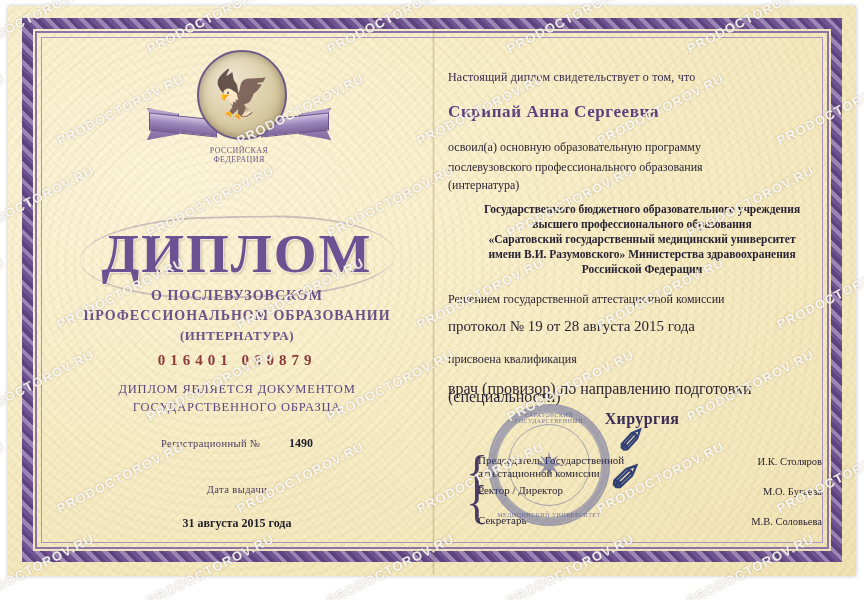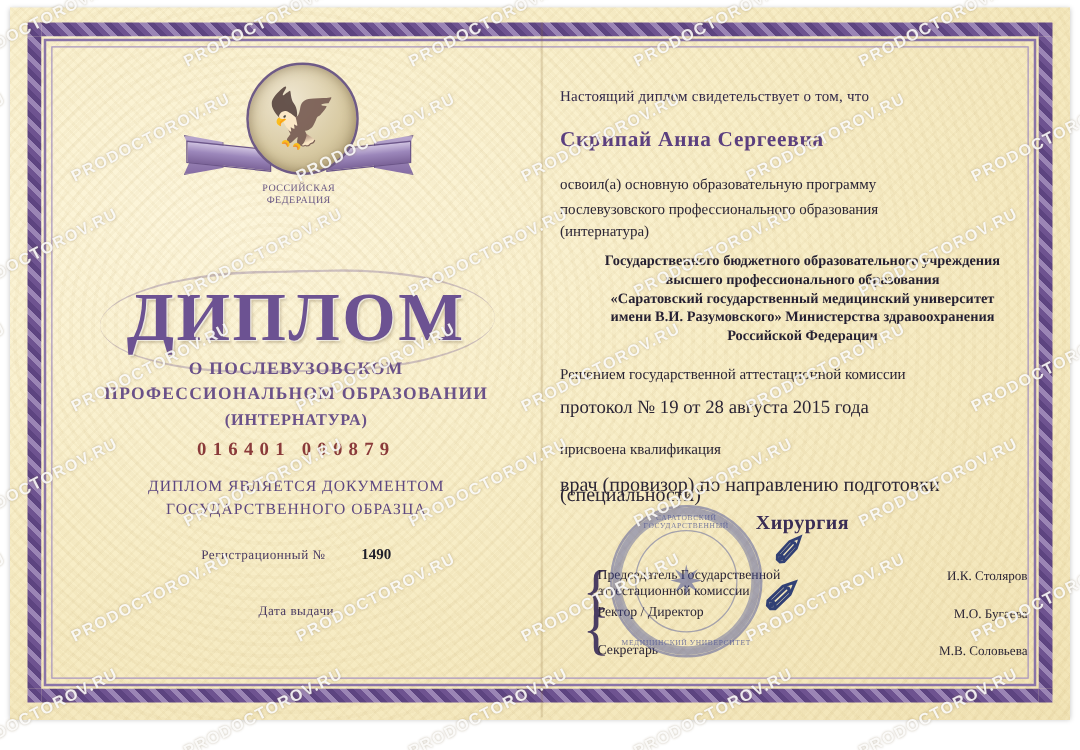--- a/index.html
+++ b/index.html
@@ -473,20 +473,21 @@
 
       <div class="statement1">ДИПЛОМ ЯВЛЯЕТСЯ ДОКУМЕНТОМ</div>
       <div class="statement2">ГОСУДАРСТВЕННОГО ОБРАЗЦА</div>
 
       <div class="reg-row">
         <span class="label">Регистрационный №</span>
         <span class="value">1490</span>
       </div>
 
       <div class="date-label">Дата выдачи</div>
+      <div class="date-value">31 августа 2015 года</div>
     </div>
 
     <div class="right">
 
       <div class="r-line intro">Настоящий диплом свидетельствует о том, что</div>
 
       <div class="r-line fio">Скрипай Анна Сергеевна</div>
 
       <div class="r-line mastered">освоил(а) основную образовательную программу</div>
       <div class="r-line prog1">послевузовского  профессионального  образования</div>

